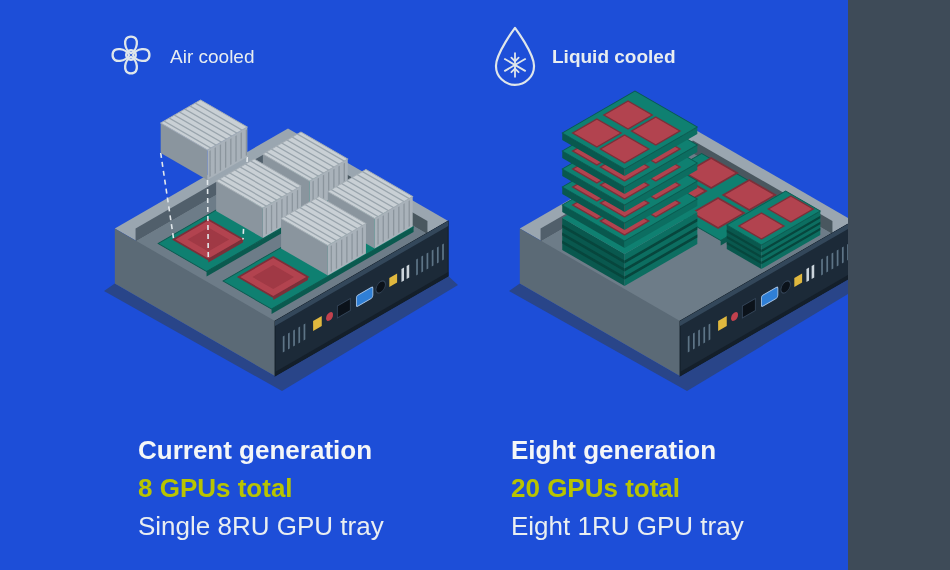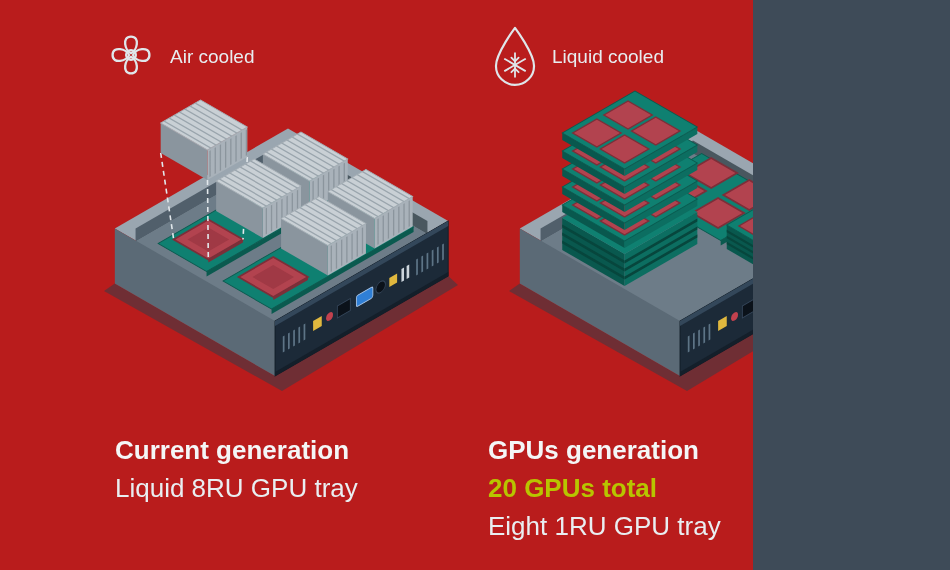--- a/index.html
+++ b/index.html
@@ -1,21 +1,21 @@
 <!DOCTYPE html>
 <html><head>
 <meta charset="utf-8">
 <style>
   html,body{margin:0;padding:0;background:#3e4b58;}
-  .stage{position:relative;width:753px;height:570px;background:#b91c1c;overflow:hidden;
+  .stage{position:relative;width:848px;height:570px;background:#1d4ed8;overflow:hidden;
          font-family:"Liberation Sans", sans-serif;}
   .icon-box{position:absolute;}
   .cool-label{position:absolute;color:#e8edf0;font-size:19px;font-weight:400;}
   .illus{position:absolute;}
-  .textblock{position:absolute;}
+  .textblock{position:absolute;margin-left:23px;}
   .tb-title{color:#f4f6f7;font-size:26px;font-weight:700;margin:0 0 7px 0;}
   .tb-gpus{color:#b8c400;font-size:26px;font-weight:700;margin:0 0 7px 0;}
   .tb-desc{color:#e9eef1;font-size:26px;font-weight:400;margin:0;}
 </style>
 </head>
 <body>
 
 <div class="stage">
 
   <div class="icon-box" style="left:100px;top:24px;width:62px;height:62px;">
@@ -38,21 +38,21 @@
         <g stroke-width="2">
           <path d="M32 33 V59"></path>
           <path d="M20.8 39.5 L43.2 52.5"></path>
           <path d="M20.8 52.5 L43.2 39.5"></path>
           <path d="M28 38 l4 4 4 -4"></path>
           <path d="M28 54 l4 -4 4 4"></path>
         </g>
       </g>
     </svg>
   </div>
-  <div class="cool-label" style="left:552px;top:46px;">Liquid cooled</div>
+  <div class="cool-label" style="left:552px;top:46px;font-weight:bold;">Liquid cooled</div>
 
   <svg class="illus" style="left:20px;top:58px;" width="440" height="340" viewBox="0 0 440 340">
 
     <polygon points="94.8,225.5 255,318 428.2,218 438,227 262,333 84,233" fill="#333e49" opacity="0.55"></polygon>
 
     <g transform="matrix(0.866,-0.5,-0.866,-0.5,255,263)">
       <rect x="0" y="0" width="200" height="185" fill="#9aa6b0"></rect>
     </g>
 
     <g transform="matrix(0.866,-0.5,-0.866,-0.5,255,276)">
@@ -332,22 +332,23 @@
       <g transform="matrix(0.866,-0.5,-0.866,-0.5,255,252)">
         <rect x="112" y="18" width="68" height="40" fill="#0f8071" stroke="#0a5a4f"></rect>
         <rect x="118" y="24" width="26" height="26" fill="#b2434f" stroke="#7c2f39" stroke-width="1.5"></rect>
         <rect x="152" y="24" width="26" height="26" fill="#b2434f" stroke="#7c2f39" stroke-width="1.5"></rect>
       </g>
     </g>
   </svg>
 
   <div class="textblock" style="left:115px;top:435px;">
     <p class="tb-title">Current generation</p>
-    <p class="tb-desc">Liquid 8RU GPU tray</p>
+    <p class="tb-gpus">8 GPUs total</p>
+    <p class="tb-desc">Single 8RU GPU tray</p>
   </div>
 
   <div class="textblock" style="left:488px;top:435px;">
-    <p class="tb-title">GPUs generation</p>
+    <p class="tb-title">Eight generation</p>
     <p class="tb-gpus">20 GPUs total</p>
     <p class="tb-desc">Eight 1RU GPU tray</p>
   </div>
 
 </div>
 
 </body></html>

